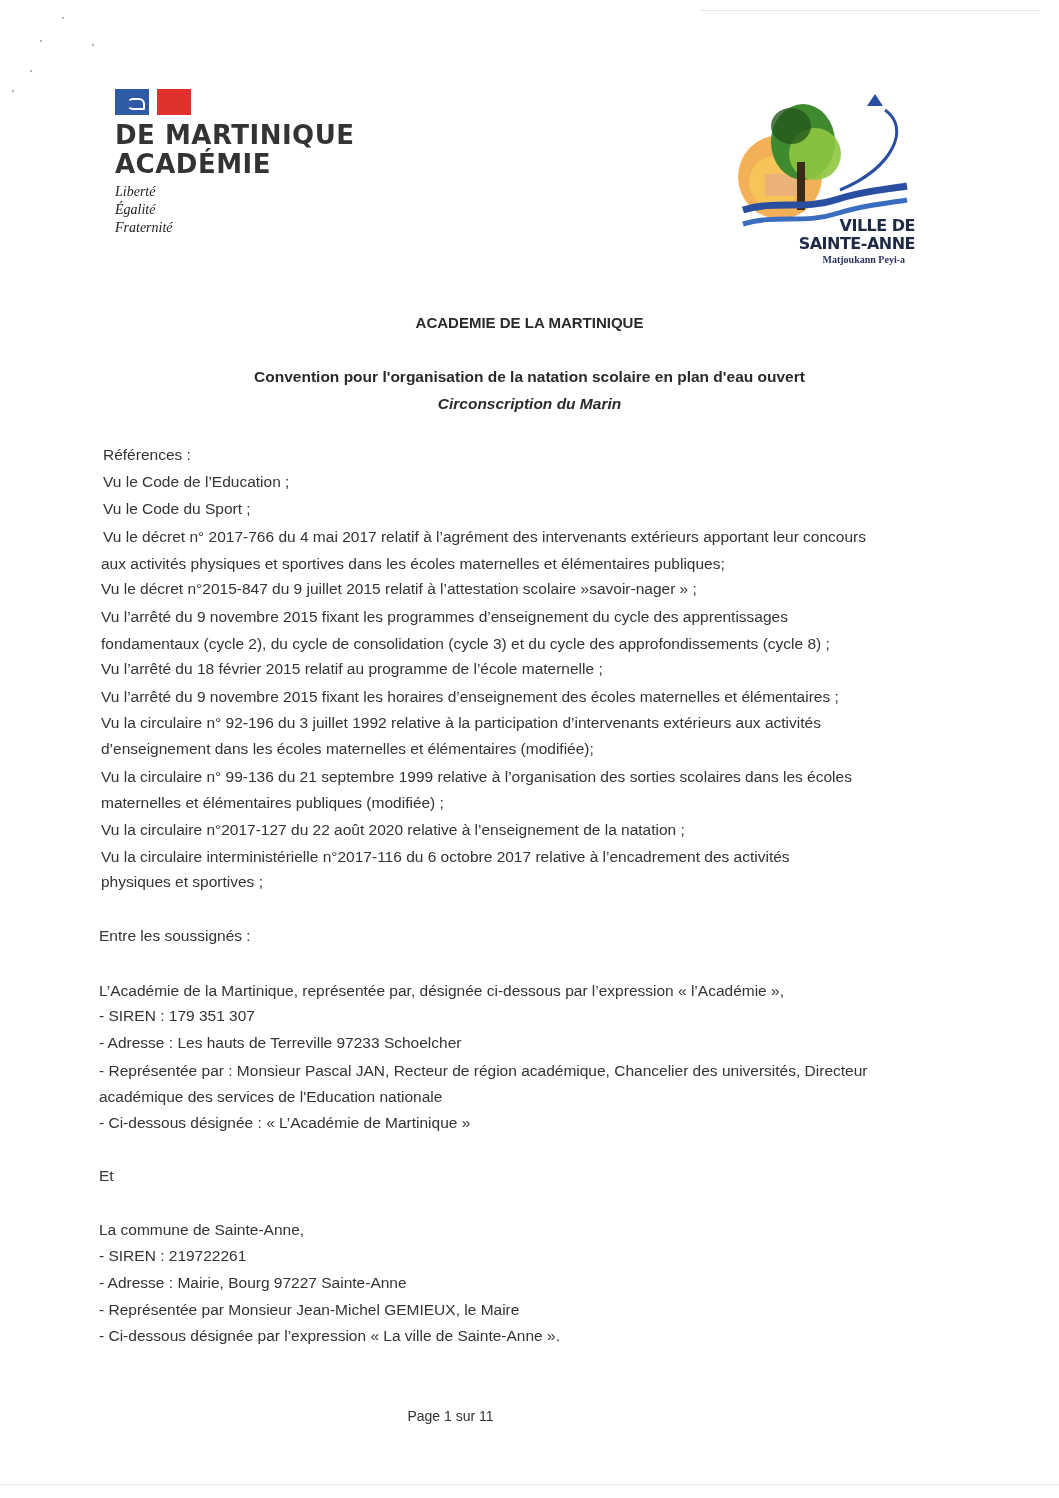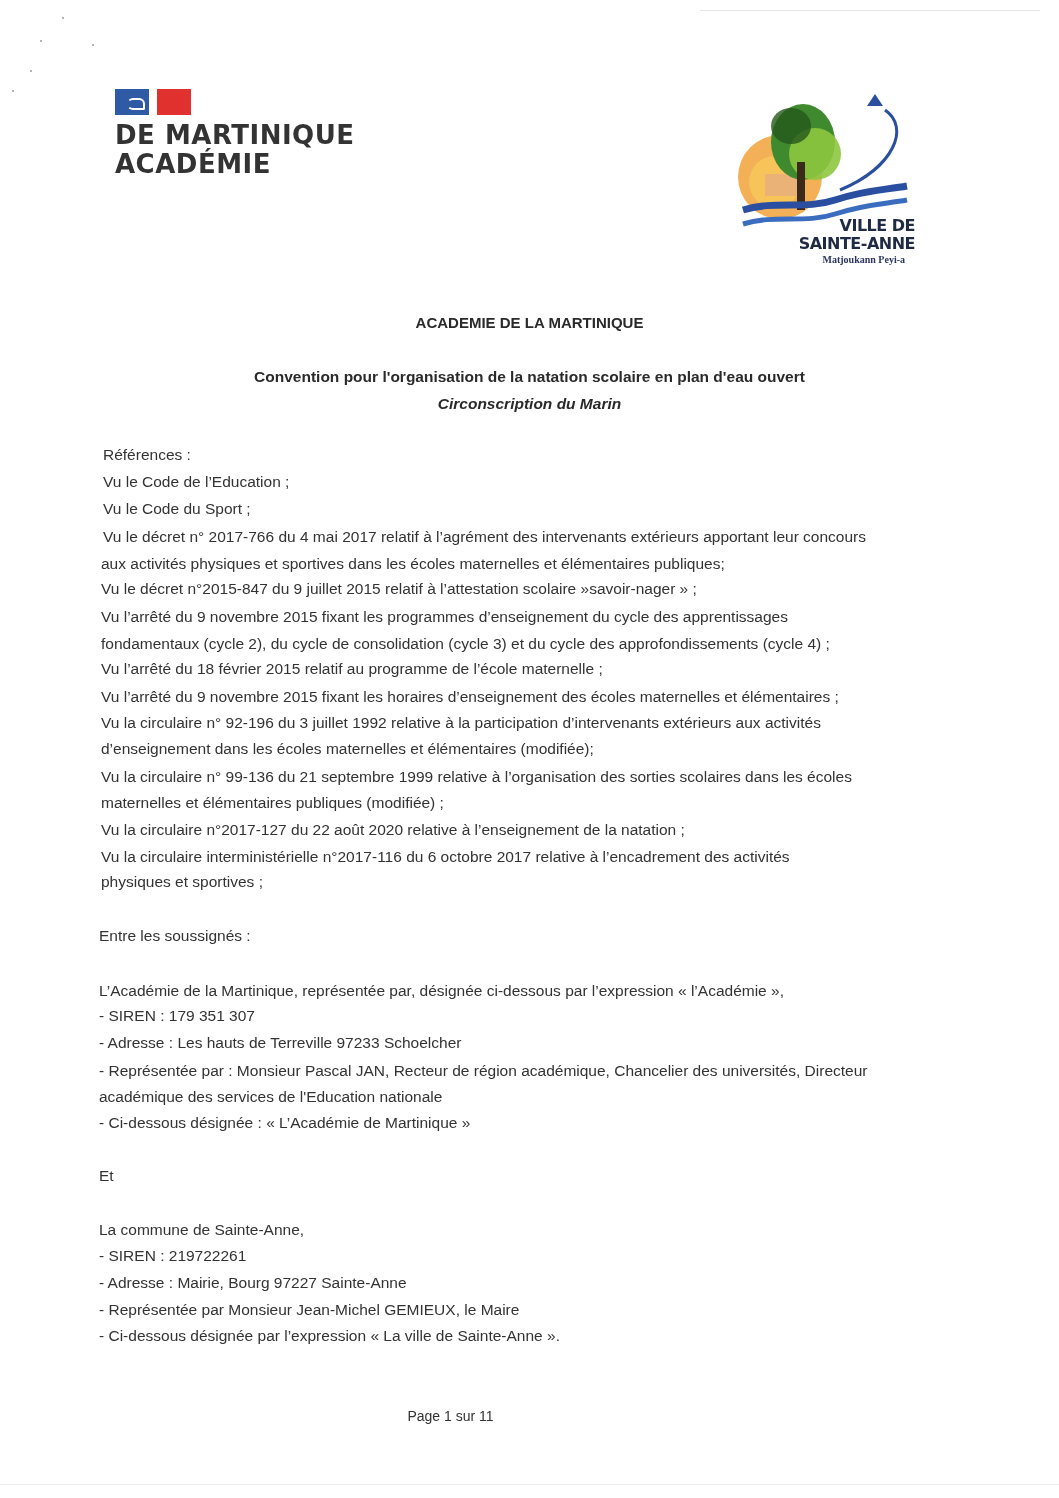--- a/index.html
+++ b/index.html
@@ -61,20 +61,25 @@
 <div class="academy-logo">
   <div class="flag">
     <div class="blue"></div>
       <div class="gap"></div>
       <div class="red"></div>
   </div>
   <div class="academy-name">
     <div>DE MARTINIQUE</div>
     <div>ACADÉMIE</div>
   </div>
+  <div class="motto">
+    <div>Liberté</div>
+    <div>Égalité</div>
+    <div>Fraternité</div>
+  </div>
 </div>
 
 <div class="ville-logo">
   <svg width="180" height="185" viewBox="0 0 180 185">
     <circle cx="45" cy="95" r="42" fill="#f2a23a" opacity="0.85"></circle>
     <circle cx="40" cy="100" r="26" fill="#f7c95a" opacity="0.8"></circle>
     <rect x="30" y="92" width="36" height="22" fill="#e9b07a" opacity="0.9"></rect>
     <ellipse cx="68" cy="60" rx="32" ry="38" fill="#3f8a2e"></ellipse>
     <ellipse cx="80" cy="72" rx="26" ry="26" fill="#8ec63f" opacity="0.9"></ellipse>
     <ellipse cx="56" cy="44" rx="20" ry="18" fill="#24561c" opacity="0.8"></ellipse>
@@ -94,21 +99,21 @@
 <div class="heading h-circ">Circonscription du Marin</div>
 
 <div class="body-text" style="top:0">
   <div class="line" style="top:446px;left:4px">Références :</div>
   <div class="line" style="top:473px;left:4px">Vu le Code de l’Education ;</div>
   <div class="line" style="top:500px;left:4px">Vu le Code du Sport ;</div>
   <div class="line" style="top:528px;left:4px">Vu le décret n° 2017-766 du 4 mai 2017 relatif à l’agrément des intervenants extérieurs apportant leur concours</div>
   <div class="line" style="top:555px;left:2px">aux activités physiques et sportives dans les écoles maternelles et élémentaires publiques;</div>
   <div class="line" style="top:580px;left:2px">Vu le décret n°2015-847 du 9 juillet 2015 relatif à l’attestation scolaire »savoir-nager » ;</div>
   <div class="line" style="top:608px;left:2px">Vu l’arrêté du 9 novembre 2015 fixant les programmes d’enseignement du cycle des apprentissages</div>
-  <div class="line" style="top:635px;left:2px">fondamentaux (cycle 2), du cycle de consolidation (cycle 3) et du cycle des approfondissements (cycle 4) ;</div>
+  <div class="line" style="top:635px;left:2px">fondamentaux (cycle 2), du cycle de consolidation (cycle 3) et du cycle des approfondissements (cycle 8) ;</div>
   <div class="line" style="top:660px;left:2px">Vu l’arrêté du 18 février 2015 relatif au programme de l’école maternelle ;</div>
   <div class="line" style="top:688px;left:2px">Vu l’arrêté du 9 novembre 2015 fixant les horaires d’enseignement des écoles maternelles et élémentaires ;</div>
   <div class="line" style="top:714px;left:2px">Vu la circulaire n° 92-196 du 3 juillet 1992 relative à la participation d’intervenants extérieurs aux activités</div>
   <div class="line" style="top:740px;left:2px">d’enseignement dans les écoles maternelles et élémentaires (modifiée);</div>
   <div class="line" style="top:768px;left:2px">Vu la circulaire n° 99-136 du 21 septembre 1999 relative à l’organisation des sorties scolaires dans les écoles</div>
   <div class="line" style="top:794px;left:2px">maternelles et élémentaires publiques (modifiée) ;</div>
   <div class="line" style="top:821px;left:2px">Vu la circulaire n°2017-127 du 22 août 2020 relative à l’enseignement de la natation ;</div>
   <div class="line" style="top:848px;left:2px">Vu la circulaire interministérielle n°2017-116 du 6 octobre 2017 relative à l’encadrement des activités</div>
   <div class="line" style="top:873px;left:2px">physiques et sportives ;</div>
 </div>

